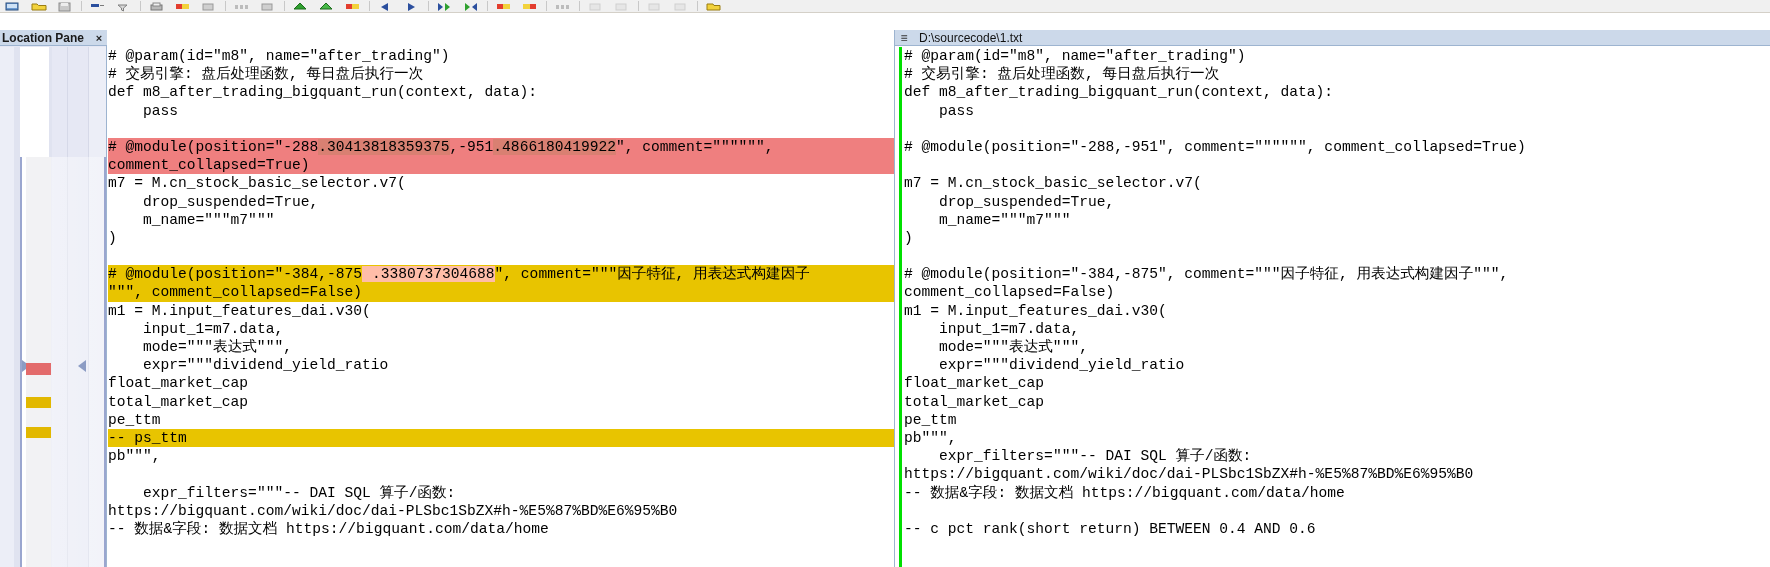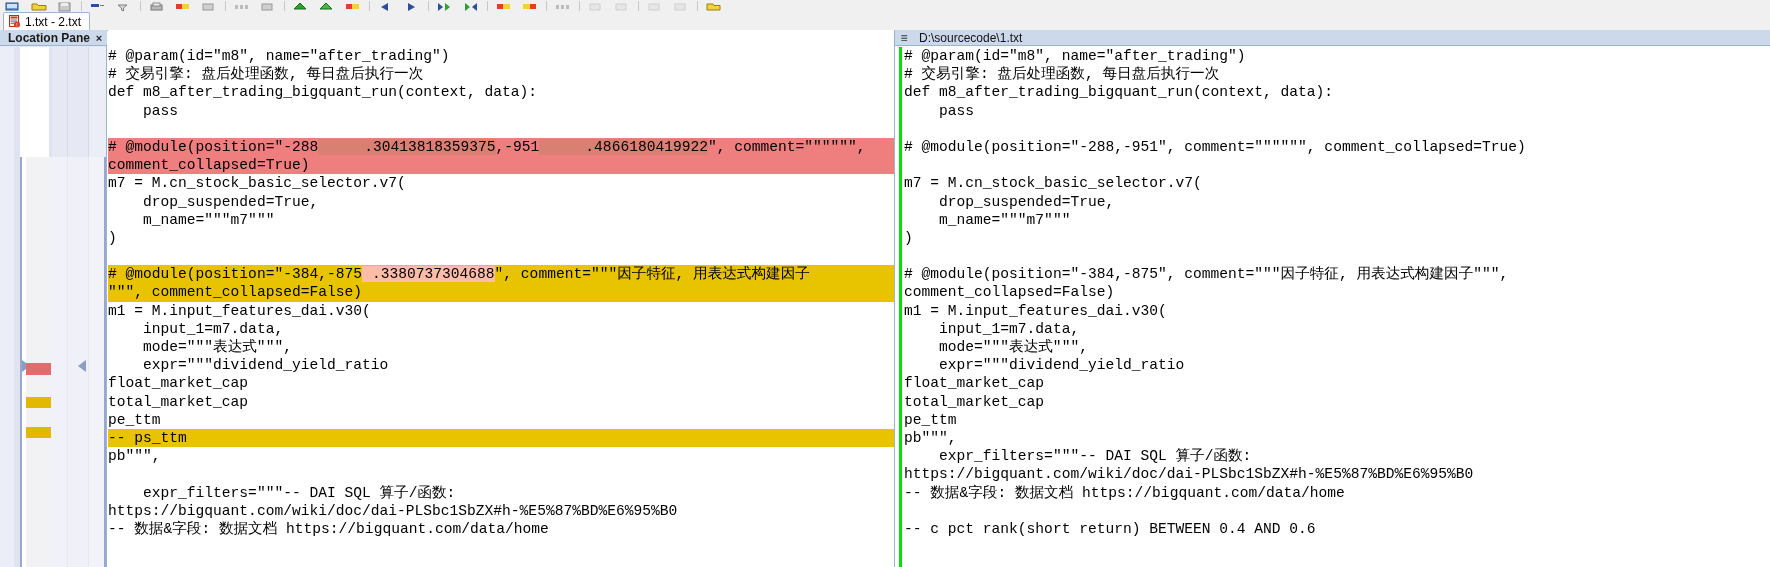--- a/index.html
+++ b/index.html
@@ -54,21 +54,21 @@
   }
   .locpane-hdr{
     position:absolute;left:0;top:0;width:107px;height:16px;
     background:#ccd9ea;
     border-bottom:1px solid #9db4d0;
     display:flex;align-items:center;
     box-sizing:border-box;
   }
   .locpane-title{
     font-size:12px;font-weight:bold;color:#1a1a1a;
-    padding-left:8px;flex:1;white-space:nowrap;
+    padding-left:2px;flex:1;white-space:nowrap;
   }
   .locpane-close{
     width:16px;text-align:center;font-size:11px;font-weight:bold;color:#222;
     cursor:pointer;
   }
   .loc-body{position:absolute;left:0;top:17px;width:106px;height:520px;}
   
   .loc-col{position:absolute;top:0;height:520px;}
   .loc-col.c1{left:0;width:14px;background:#eceef7;}
   .loc-col.c2{left:14px;width:6px;background:#e0e3f0;}
@@ -130,21 +130,21 @@
     white-space:pre;
     color:#000;
     overflow:hidden;
   }
   .code.right{padding-left:9px;}
   .gutter-green{
     position:absolute;left:4px;top:17px;width:3px;height:520px;background:#00e000;
   }
   .ln{height:18.2px;white-space:pre;position:relative;}
   .hl-red{background:#ef7f7f;}
-  .hl-red-dark{background:#d98072;padding-left:46px;}
+  .hl-red-dark{background:#d98072;}
   .hl-yellow{background:#e8c400;}
   .hl-pink{background:#ffbda8;padding-left:10px;}
 </style>
 </head>
 <body>
 
 <div class="app">
 
   <div class="toolbar" id="toolbar">
       <div class="tb-btn">
@@ -292,36 +292,20 @@
         </svg>
       </div>
       <div class="tb-sep"></div>
       <div class="tb-btn">
         <svg class="ico" width="18" height="11" viewBox="0 0 18 11">
           <path d="M2 3h6l1 1.5H15V9H2z" fill="#f2d23c" stroke="#9a7d11"></path>
         </svg>
       </div>
     </div>
 
-  <div class="tabstrip">
-    <div class="tab">
-      <span class="tab-icon">
-        <svg width="12" height="13" viewBox="0 0 12 13">
-          <rect x="0.5" y="0.5" width="9" height="11" fill="#fdf6e3" stroke="#b03020"></rect>
-          <rect x="1.5" y="1.5" width="7" height="2" fill="#d23b24"></rect>
-          <line x1="1.5" y1="5" x2="8" y2="5" stroke="#3b5c9b" stroke-width="0.8"></line>
-          <line x1="1.5" y1="6.8" x2="8" y2="6.8" stroke="#3b5c9b" stroke-width="0.8"></line>
-          <line x1="1.5" y1="8.6" x2="6" y2="8.6" stroke="#3b5c9b" stroke-width="0.8"></line>
-          <circle cx="8" cy="9.5" r="3" fill="#d23b24"></circle>
-          <text x="8" y="12" font-size="5" fill="#fff" text-anchor="middle" font-family="sans-serif">!</text>
-        </svg>
-      </span>
-      <span>1.txt - 2.txt</span>
-    </div>
-  </div>
 
   <div class="locpane">
     <div class="locpane-hdr">
       <span class="locpane-title">Location Pane</span>
       <span class="locpane-close">×</span>
     </div>
     <div class="loc-body">
       <div class="loc-col c1"></div>
       <div class="loc-col c2"></div>
       <div class="loc-col c3"></div>

